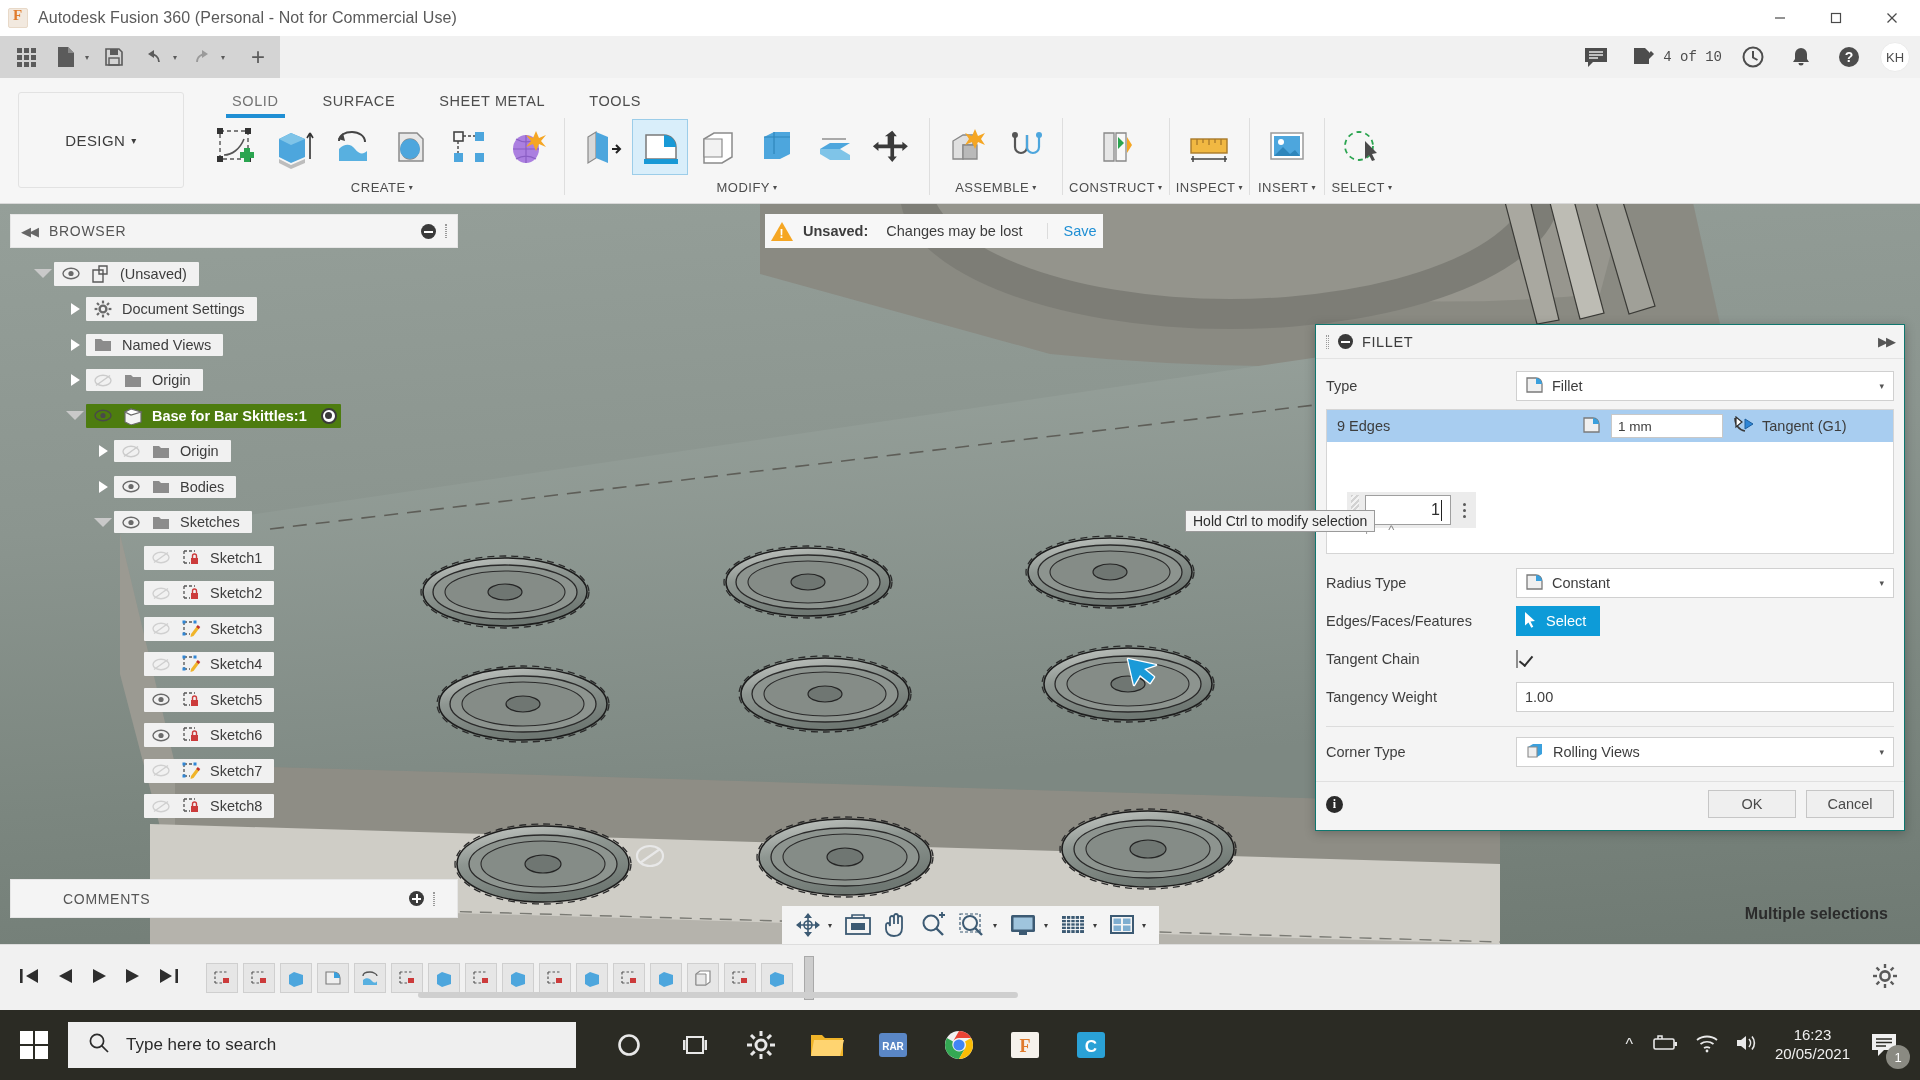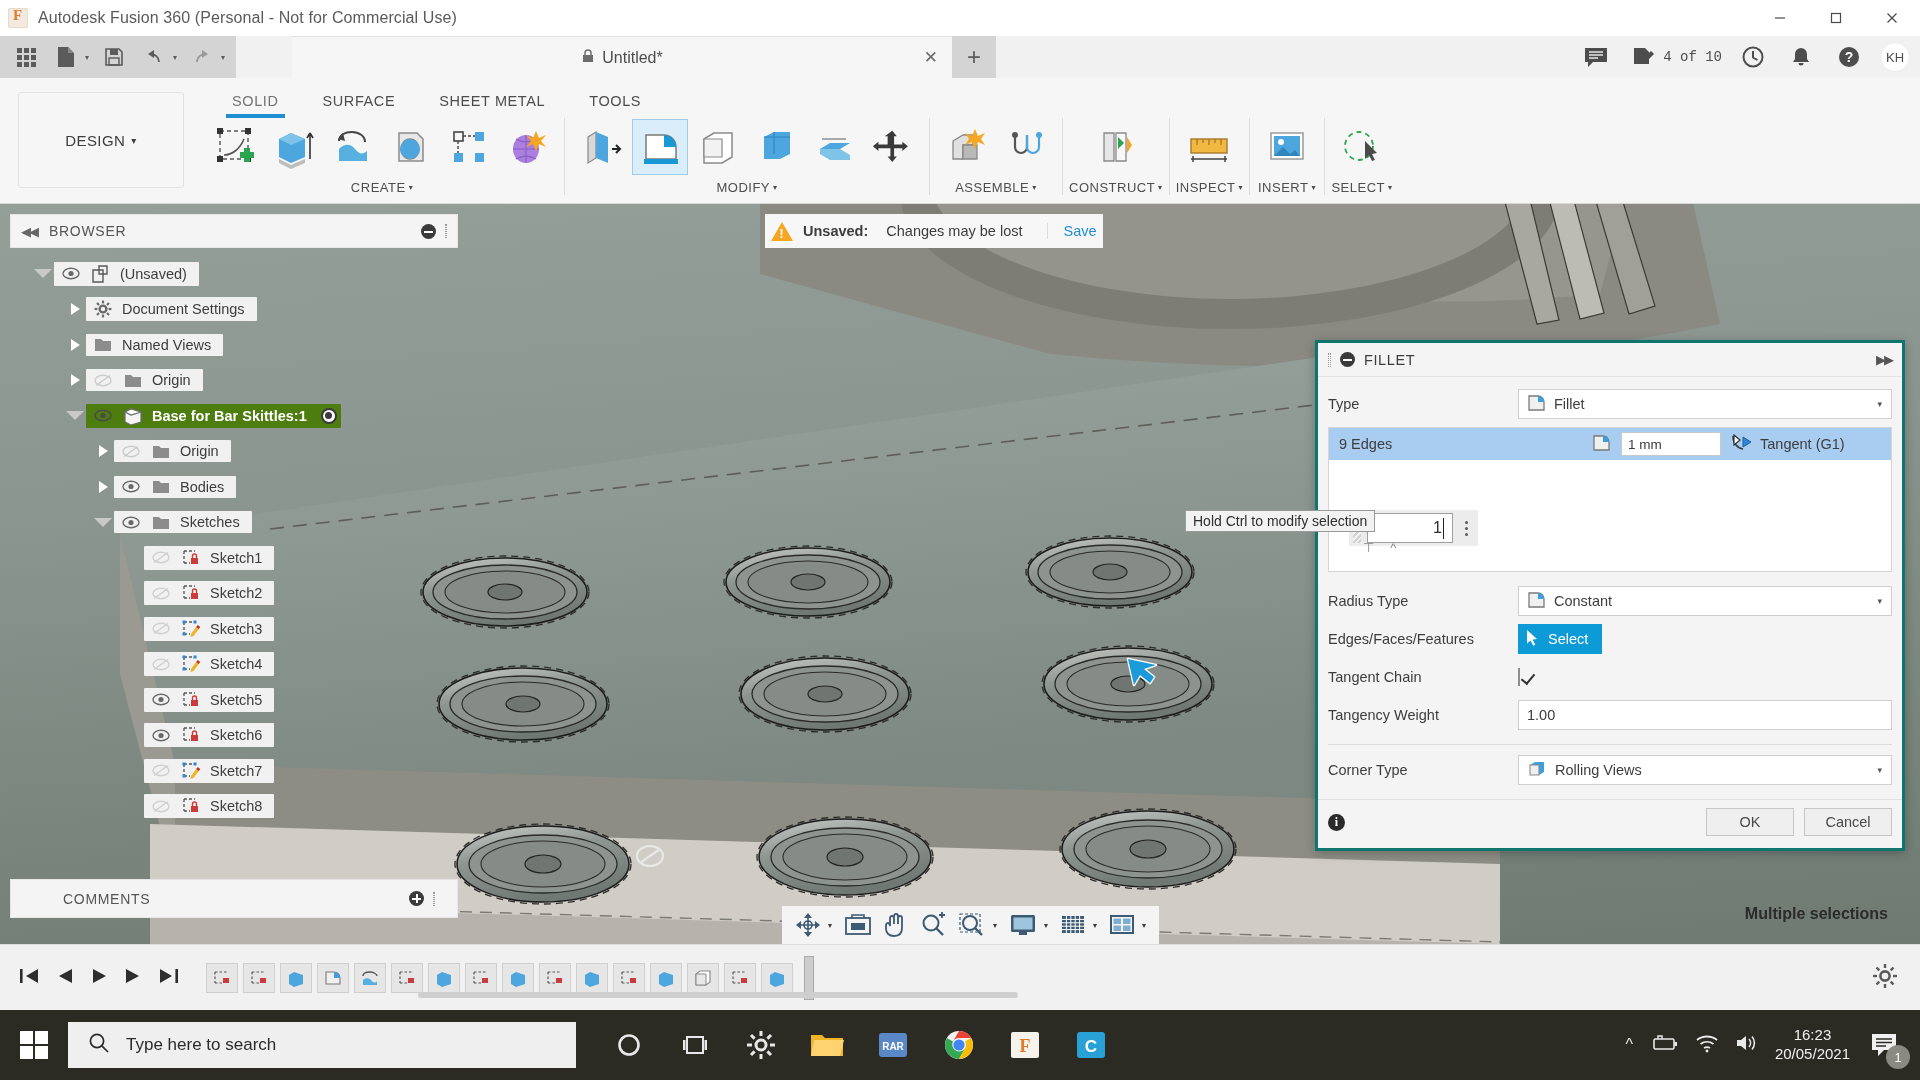--- a/index.html
+++ b/index.html
@@ -163,22 +163,22 @@
   .warn-tri::after { content:"!"; position:absolute; left:-2.5px; top:5px; font-size:12px; font-weight:bold; color:#fff; }
   .uns-bold { font-weight: bold; color: #3d3d3d; }
   .uns-text { color: #3d3d3d; padding: 0 14px 0 8px; }
   .uns-save { color: #1f8fd4; padding-left: 16px; border-left: 1px solid #dcdcdc; }
 
   
   .viewcube { position: absolute; right: 40px; top: 225px; width: 120px; height: 110px; }
 
   
   .dialog {
-    position: absolute; left: 1315px; top: 340px; width: 590px;
-    background: #f4f4f4; border: 3px solid #0f766e; box-shadow: 0 2px 10px rgba(0,0,0,.25);
+    position: absolute; left: 1315px; top: 324px; width: 590px;
+    background: #f4f4f4; border: 1px solid #0f766e; box-shadow: 0 2px 10px rgba(0,0,0,.25);
     font-size: 14.5px; color: #3d3d3d;
   }
   .dlg-title {
     height: 34px; display: flex; align-items: center; gap: 9px; padding: 0 10px;
     background: #f4f4f4; border-bottom: 1px solid #e3e3e3;
   }
   .dlg-grip { width: 3px; height: 14px; border-left: 1px dotted #9a9a9a; border-right: 1px dotted #9a9a9a; }
   .dot-minus { width:15px;height:15px;border-radius:50%;background:#3a3a3a;position:relative; }
   .dot-minus::after { content:"";position:absolute;left:3px;right:3px;top:6.5px;height:2px;background:#fff; }
   .dlg-title-text { letter-spacing: .6px; }
@@ -194,21 +194,21 @@
   }
   .combo .caret { position: absolute; right: 9px; font-size: 9px; color: #555; }
   .txtinput { height: 30px; background: #fff; border: 1px solid #d0d0d0; display: flex; align-items: center; padding: 0 8px; }
 
   .sel-list { background: #fff; border: 1px solid #d5d5d5; margin: 4px 0 10px 0; height: 145px; position: relative; }
   .sel-row {
     height: 32px; background: #a8cdf0; display: flex; align-items: center; padding: 0 10px; gap: 10px;
   }
   .sel-row .edges { flex: 1; }
   .mini-input {
-    width: 100px; height: 24px; background: #fff; border: 1px solid #c8c8c8; display: flex; align-items: center;
+    width: 112px; height: 24px; background: #fff; border: 1px solid #c8c8c8; display: flex; align-items: center;
     padding: 0 6px; font-size: 13.5px;
   }
   .tangent-g1 { display: flex; align-items: center; gap: 7px; width: 150px; }
 
   .float-input {
     position: absolute; left: 20px; top: 82px; display: flex; align-items: center; gap: 6px;
     background: #ececec; padding: 3px 4px;
   }
   .fi-handle { width: 8px; height: 30px; background: repeating-linear-gradient(135deg,#d2d2d2 0 2px,#f2f2f2 2px 4px); }
   .fi-box {
@@ -378,32 +378,20 @@
       <div class="qa-btn">
         <svg width="22" height="20" viewBox="0 0 22 20">
             <path d="M6 15c0-5 4-8 9-8" fill="none" stroke="#9a9a9a" stroke-width="1.8"></path>
             <path d="M11 3l6 4-6 4z" fill="#9a9a9a"></path>
           </svg>
       </div>
       <div class="qa-caret">▾</div>
     </div>
 
     <div class="doc-tabs">
-      <div class="tab-active">
-        <div class="tab-title">
-          <span>
-            <svg width="14" height="16" viewBox="0 0 14 16">
-                <path d="M4 7V5a3 3 0 016 0v2" fill="none" stroke="#6d6d6d" stroke-width="1.5"></path>
-                <rect x="2" y="7" width="10" height="7" fill="#6d6d6d"></rect>
-              </svg>
-          </span>
-          <span>Untitled*</span>
-        </div>
-        <span class="tab-close">✕</span>
-      </div>
       <div class="tab-plus">+</div>
     </div>
 
     <div class="qa-right">
       <div class="qa-ricon">
         <svg width="24" height="21" viewBox="0 0 24 21">
             <path d="M1 1h22v14H9l-5 5v-5H1z" fill="#4d4d4d"></path>
             <line x1="5" y1="5" x2="19" y2="5" stroke="#fff" stroke-width="1.3"></line>
             <line x1="5" y1="8" x2="19" y2="8" stroke="#fff" stroke-width="1.3"></line>
             <line x1="5" y1="11" x2="14" y2="11" stroke="#fff" stroke-width="1.3"></line>

